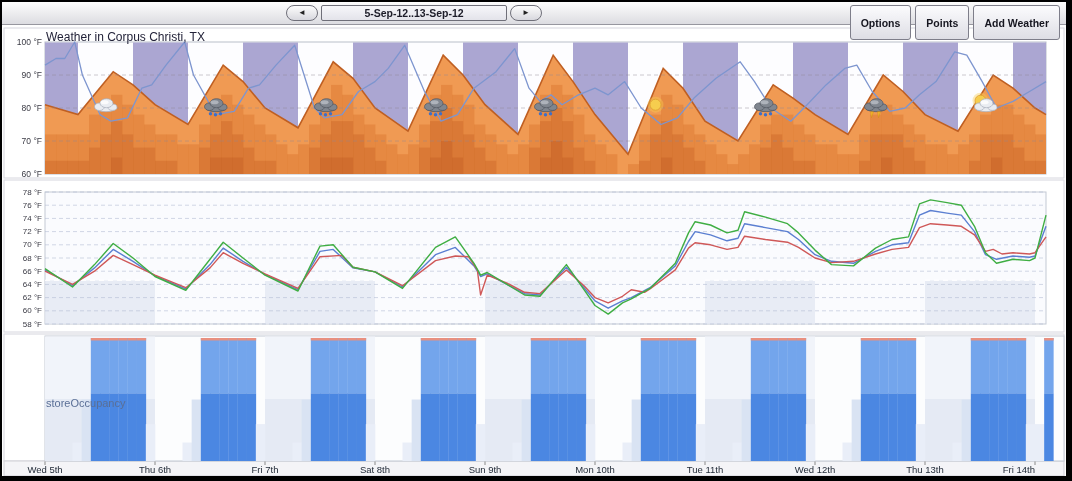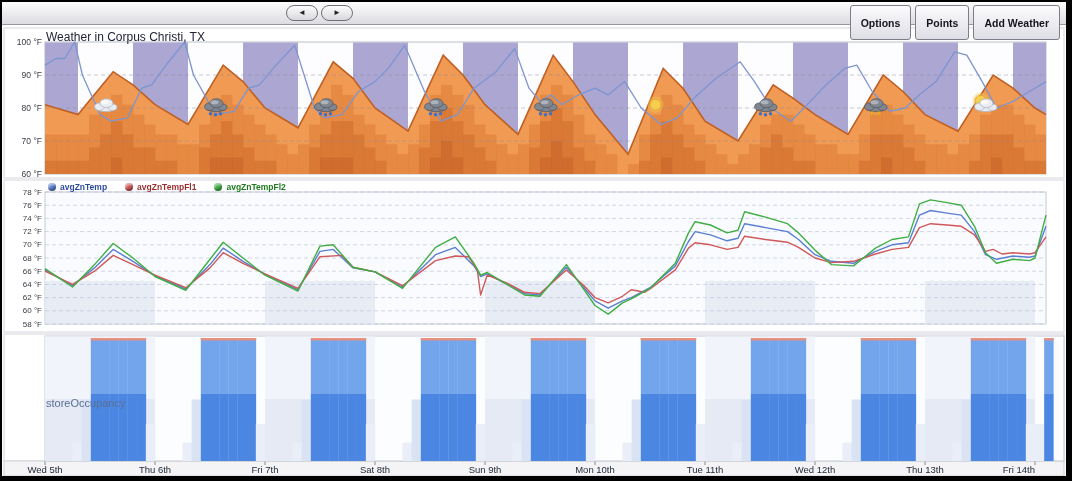--- a/index.html
+++ b/index.html
@@ -576,42 +576,29 @@
         <text x="813" y="470.5" text-anchor="middle" font-size="9.5" fill="#222b38">Wed 12th</text>
         <line x1="923" y1="459.5" x2="923" y2="463" stroke="#888"></line>
         <text x="923" y="470.5" text-anchor="middle" font-size="9.5" fill="#222b38">Thu 13th</text>
         <line x1="1033" y1="459.5" x2="1033" y2="463" stroke="#888"></line>
         <text x="1033" y="470.5" text-anchor="end" font-size="9.5" fill="#222b38">Fri 14th</text>
       </svg>
 
     <div class="toolbar">
       <div class="navcluster">
         <button class="pill">◄</button>
+        <div class="datebox">5-Sep-12..13-Sep-12</div>
         <button class="pill">►</button>
       </div>
       <div class="btnrow">
         <button class="tbtn">Options</button>
         <button class="tbtn">Points</button>
         <button class="tbtn">Add Weather</button>
       </div>
     </div>
 
     <div class="overlay chart-title">Weather in Corpus Christi, TX</div>
 
-    <div class="overlay legend">
-      <span class="li">
-          <span class="dot" style="background: rgb(91, 127, 209);"></span>
-          <span style="color: rgb(43, 74, 155);">avgZnTemp</span>
-        </span>
-      <span class="li">
-          <span class="dot" style="background: rgb(207, 88, 88);"></span>
-          <span style="color: rgb(156, 48, 48);">avgZnTempFl1</span>
-        </span>
-      <span class="li">
-          <span class="dot" style="background: rgb(63, 174, 67);"></span>
-          <span style="color: rgb(30, 122, 30);">avgZnTempFl2</span>
-        </span>
-    </div>
 
     <div class="overlay occ-label">storeOccupancy</div>
 
   </div>
 </div>
 
 </body></html>

